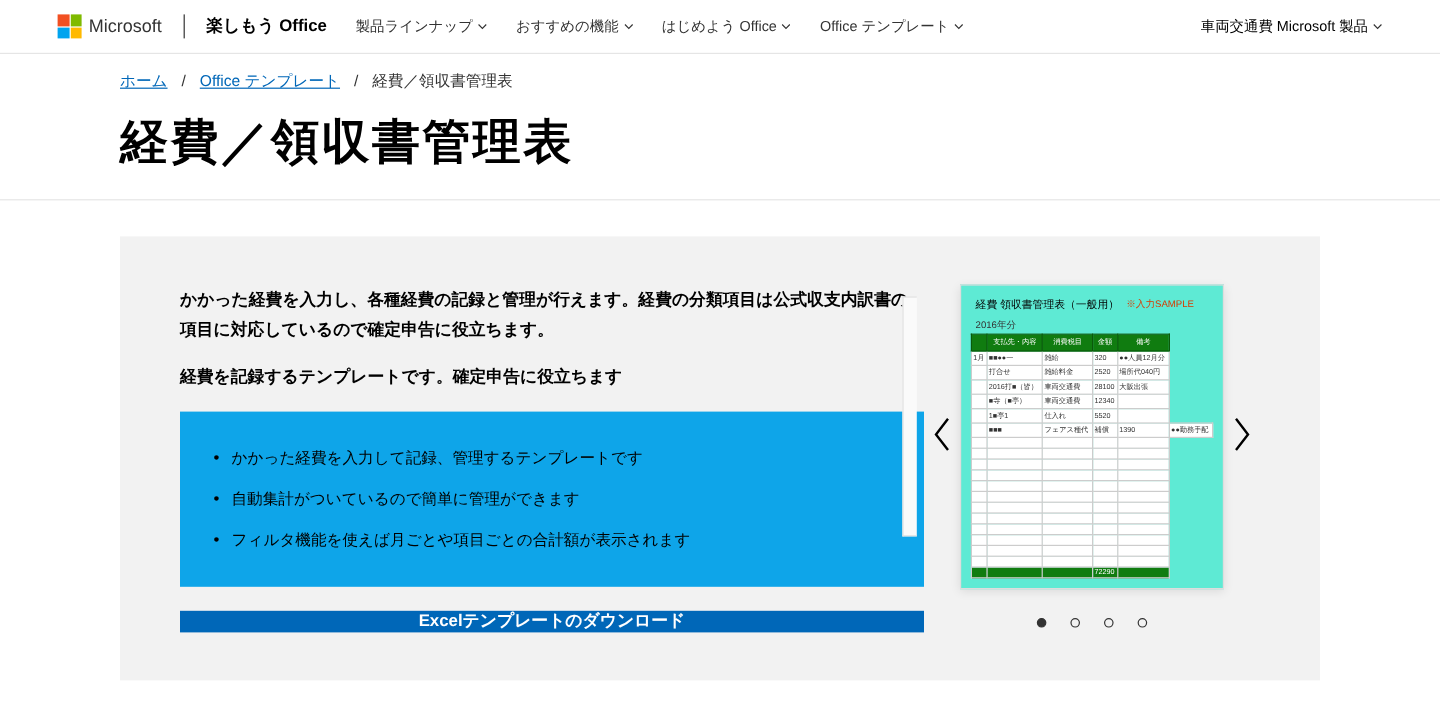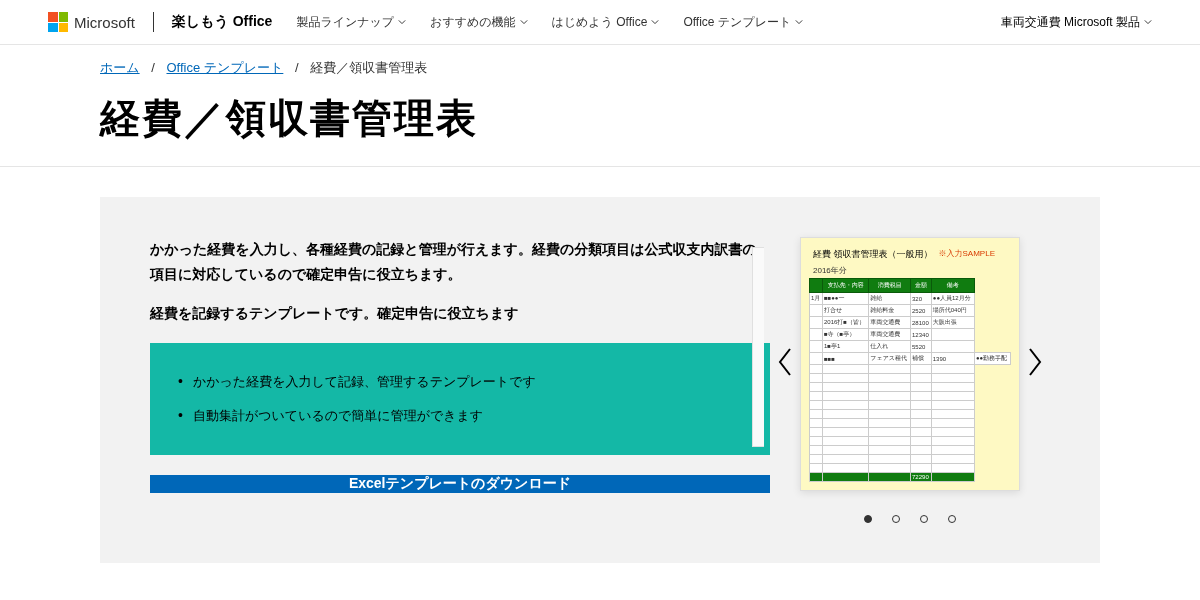--- a/index.html
+++ b/index.html
@@ -28,33 +28,33 @@
     .page-title-wrap { padding: 0 100px 20px; border-bottom: 1px solid #e5e5e5; }
     .page-title { font-size: 40px; font-weight: 600; letter-spacing: 2px; }
     
     .content-area { padding: 30px 100px 40px; }
     .gray-box { background: #f2f2f2; padding: 40px 50px; display: flex; }
     
     .left-col { flex: 1; min-width: 0; }
     .desc-main { font-size: 14px; font-weight: 600; line-height: 1.8; margin-bottom: 18px; }
     .desc-sub { font-size: 14px; font-weight: 600; margin-bottom: 20px; }
     
-    .bullet-card { background: #14b8a6; padding: 22px 28px; margin-bottom: 20px; }
+    .bullet-card { background: #0ea5e9; padding: 22px 28px; margin-bottom: 20px; }
     .bullet-card ul { list-style: none; }
     .bullet-card li { font-size: 13px; padding: 8px 0; display: flex; align-items: flex-start; }
     .bullet-card li::before { content: "•"; margin-right: 10px; font-size: 14px; }
     
     .dl-button { background: #0067b8; color: #fff; font-size: 14px; font-weight: 600; text-align: center; cursor: pointer; }
     
     .right-col { width: 280px; position: relative; }
     .carousel { position: relative; display: flex; align-items: center; }
     .arrow { cursor: pointer; padding: 6px; }
     .arrow svg { width: 18px; height: 30px; }
     
-    .preview-card { background: #fef9c3; border: 1px solid #ddd; padding: 8px; width: 240px; box-shadow: 0 2px 8px rgba(0,0,0,0.1); }
+    .preview-card { background: #5eead4; border: 1px solid #ddd; padding: 8px; width: 240px; box-shadow: 0 2px 8px rgba(0,0,0,0.1); }
     .preview-header { font-size: 9px; padding: 2px 4px; }
     .preview-title-row { display: flex; gap: 6px; }
     .preview-sample { color: #d83b01; font-size: 8px; }
     .preview-year { font-size: 8px; color: #333; margin: 2px 4px; }
     
     .mini-table { width: 100%; border-collapse: collapse; font-size: 6px; }
     .mini-table th { background: #107c10; color: #fff; padding: 2px 1px; font-weight: 400; border: 0.5px solid #0a5a0a; }
     .mini-table td { border: 0.5px solid #ccc; padding: 1px; height: 9px; color: #333; background: #fff; }
     .mini-table .total-row td { background: #107c10; color: #fff; }
     
@@ -129,20 +129,21 @@
   <div class="gray-box">
 
     <div class="left-col">
       <p class="desc-main">かかった経費を入力し、各種経費の記録と管理が行えます。経費の分類項目は公式収支内訳書の項目に対応しているので確定申告に役立ちます。</p>
       <p class="desc-sub">経費を記録するテンプレートです。確定申告に役立ちます</p>
 
       <div class="bullet-card">
         <ul>
           <li>かかった経費を入力して記録、管理するテンプレートです</li>
           <li>自動集計がついているので簡単に管理ができます</li>
+          <li>フィルタ機能を使えば月ごとや項目ごとの合計額が表示されます</li>
         </ul>
       </div>
 
       <div class="dl-button">Excelテンプレートのダウンロード</div>
     </div>
 
     <div class="right-col">
       <div class="carousel">
 
         <div class="peek"></div>

